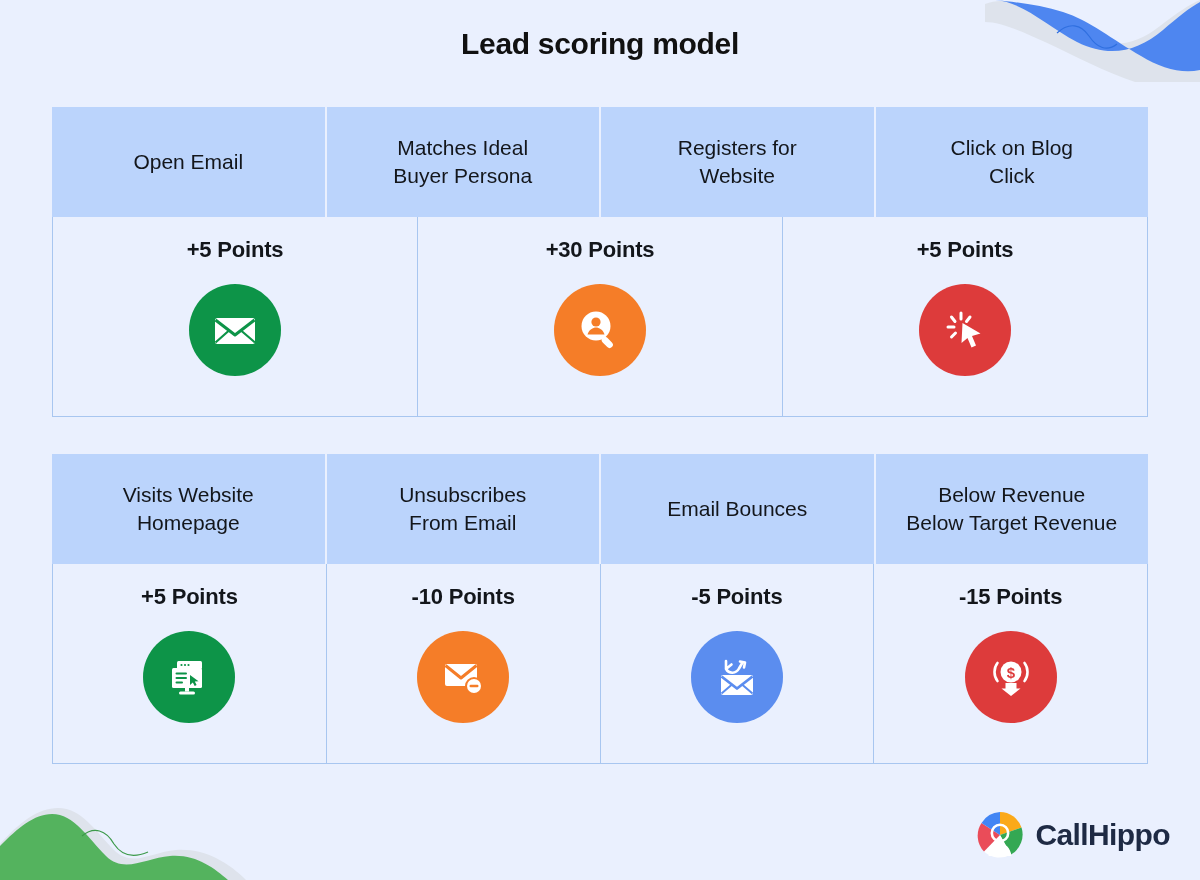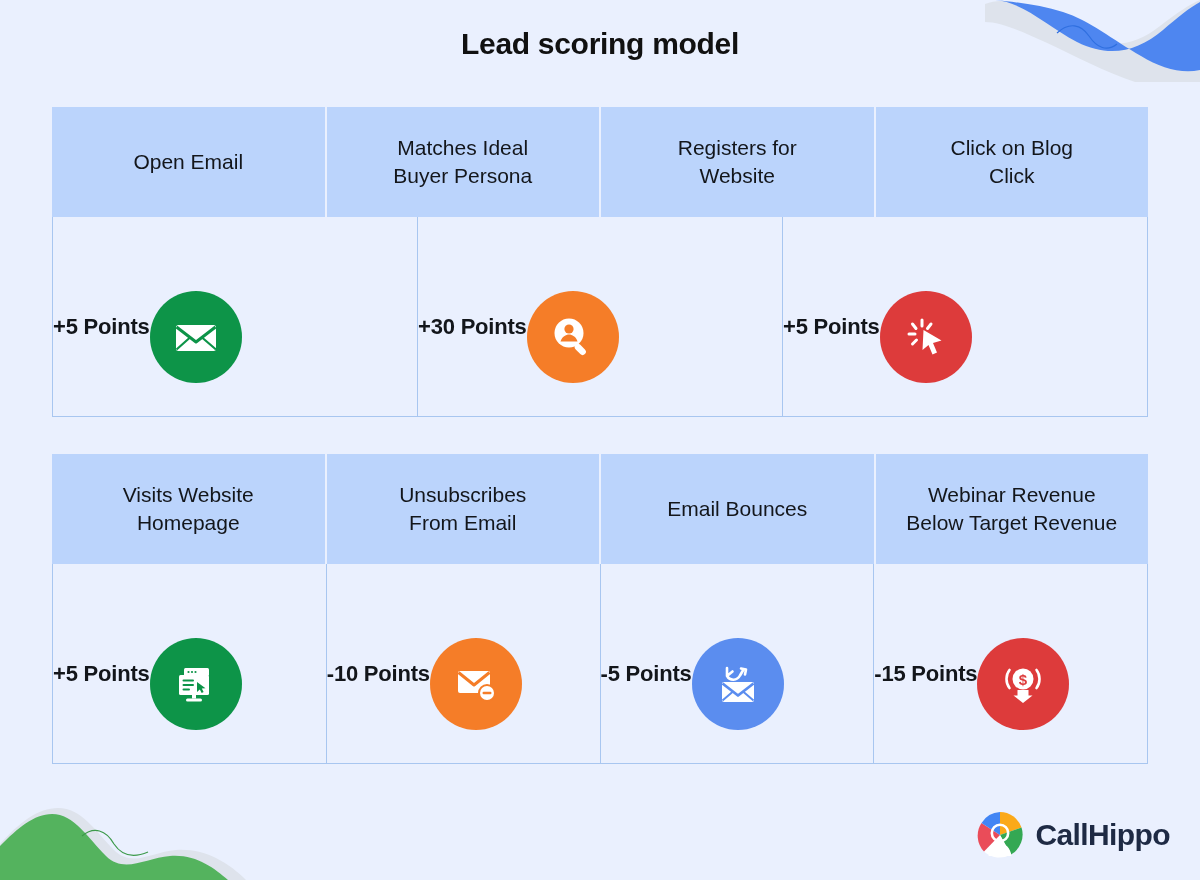--- a/index.html
+++ b/index.html
@@ -61,21 +61,21 @@
     color: #13161B;
     line-height: 1.32;
   }
 
   .body-cell {
     flex: 1 1 0;
     background: #EAF0FE;
     border-left: 1.5px solid #A8C6F0;
     border-bottom: 1.5px solid #A8C6F0;
     display: flex;
-    flex-direction: row;
+    flex-direction: column;
     align-items: center;
     justify-content: flex-start;
     padding-top: 20px;
     text-align: center;
   }
   .body-cell:last-child { border-right: 1.5px solid #A8C6F0; }
 
   .points {
     font-size: 22px;
     font-weight: bold;
@@ -209,21 +209,21 @@
         <span class="header-label">
           <span>Unsubscribes</span><br>
           <span>From Email</span>
         </span>
       </div>
       <div class="header-cell">
         <span class="header-label">Email Bounces</span>
       </div>
       <div class="header-cell">
         <span class="header-label">
-          <span>Webinar Revenue</span><br>
+          <span>Below Revenue</span><br>
           <span>Below Target Revenue</span>
         </span>
       </div>
     </div>
     <div class="body-row">
 
       <div class="body-cell">
         <div class="points">+5 Points</div>
         <div class="icon-circle" style="background:#0D9448">
           <svg width="50" height="50" viewBox="0 0 50 50">

